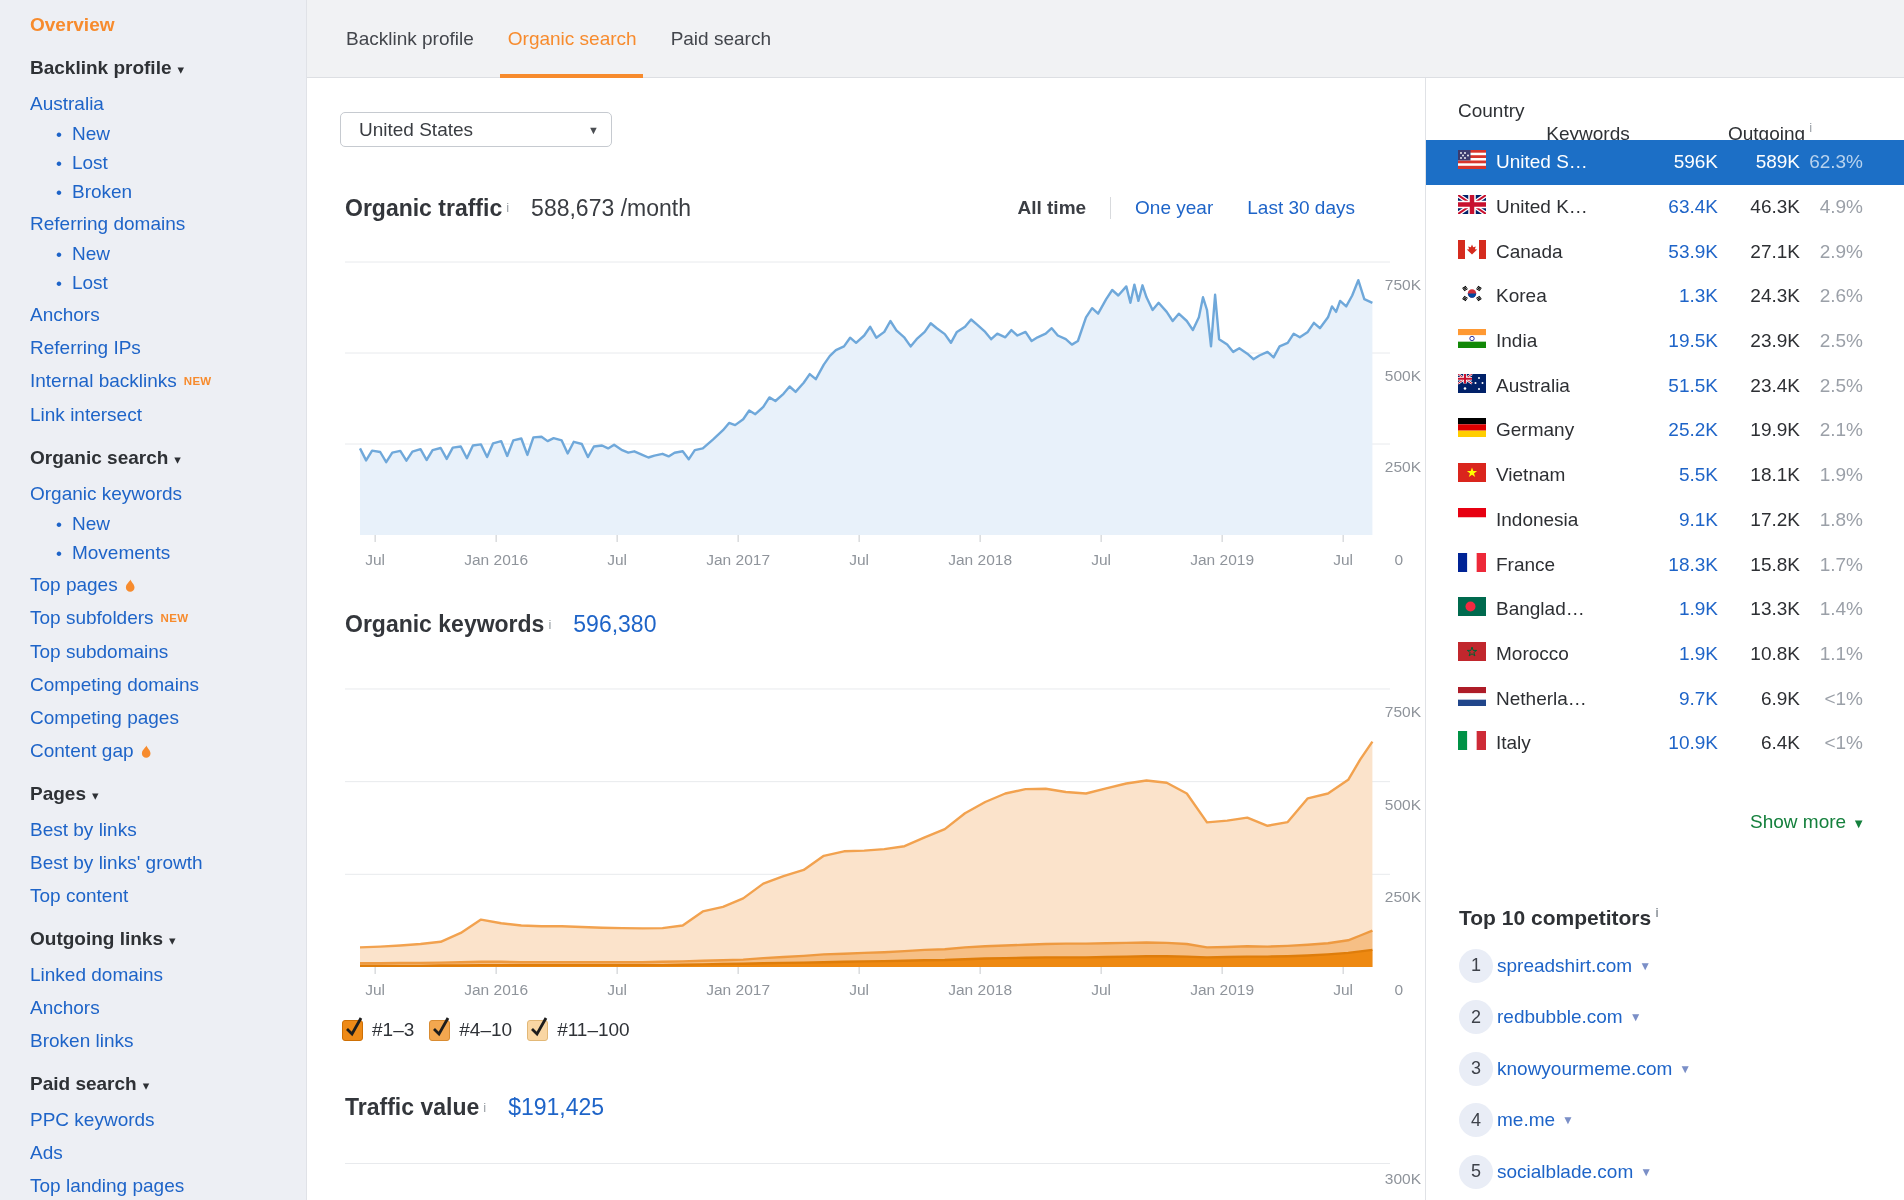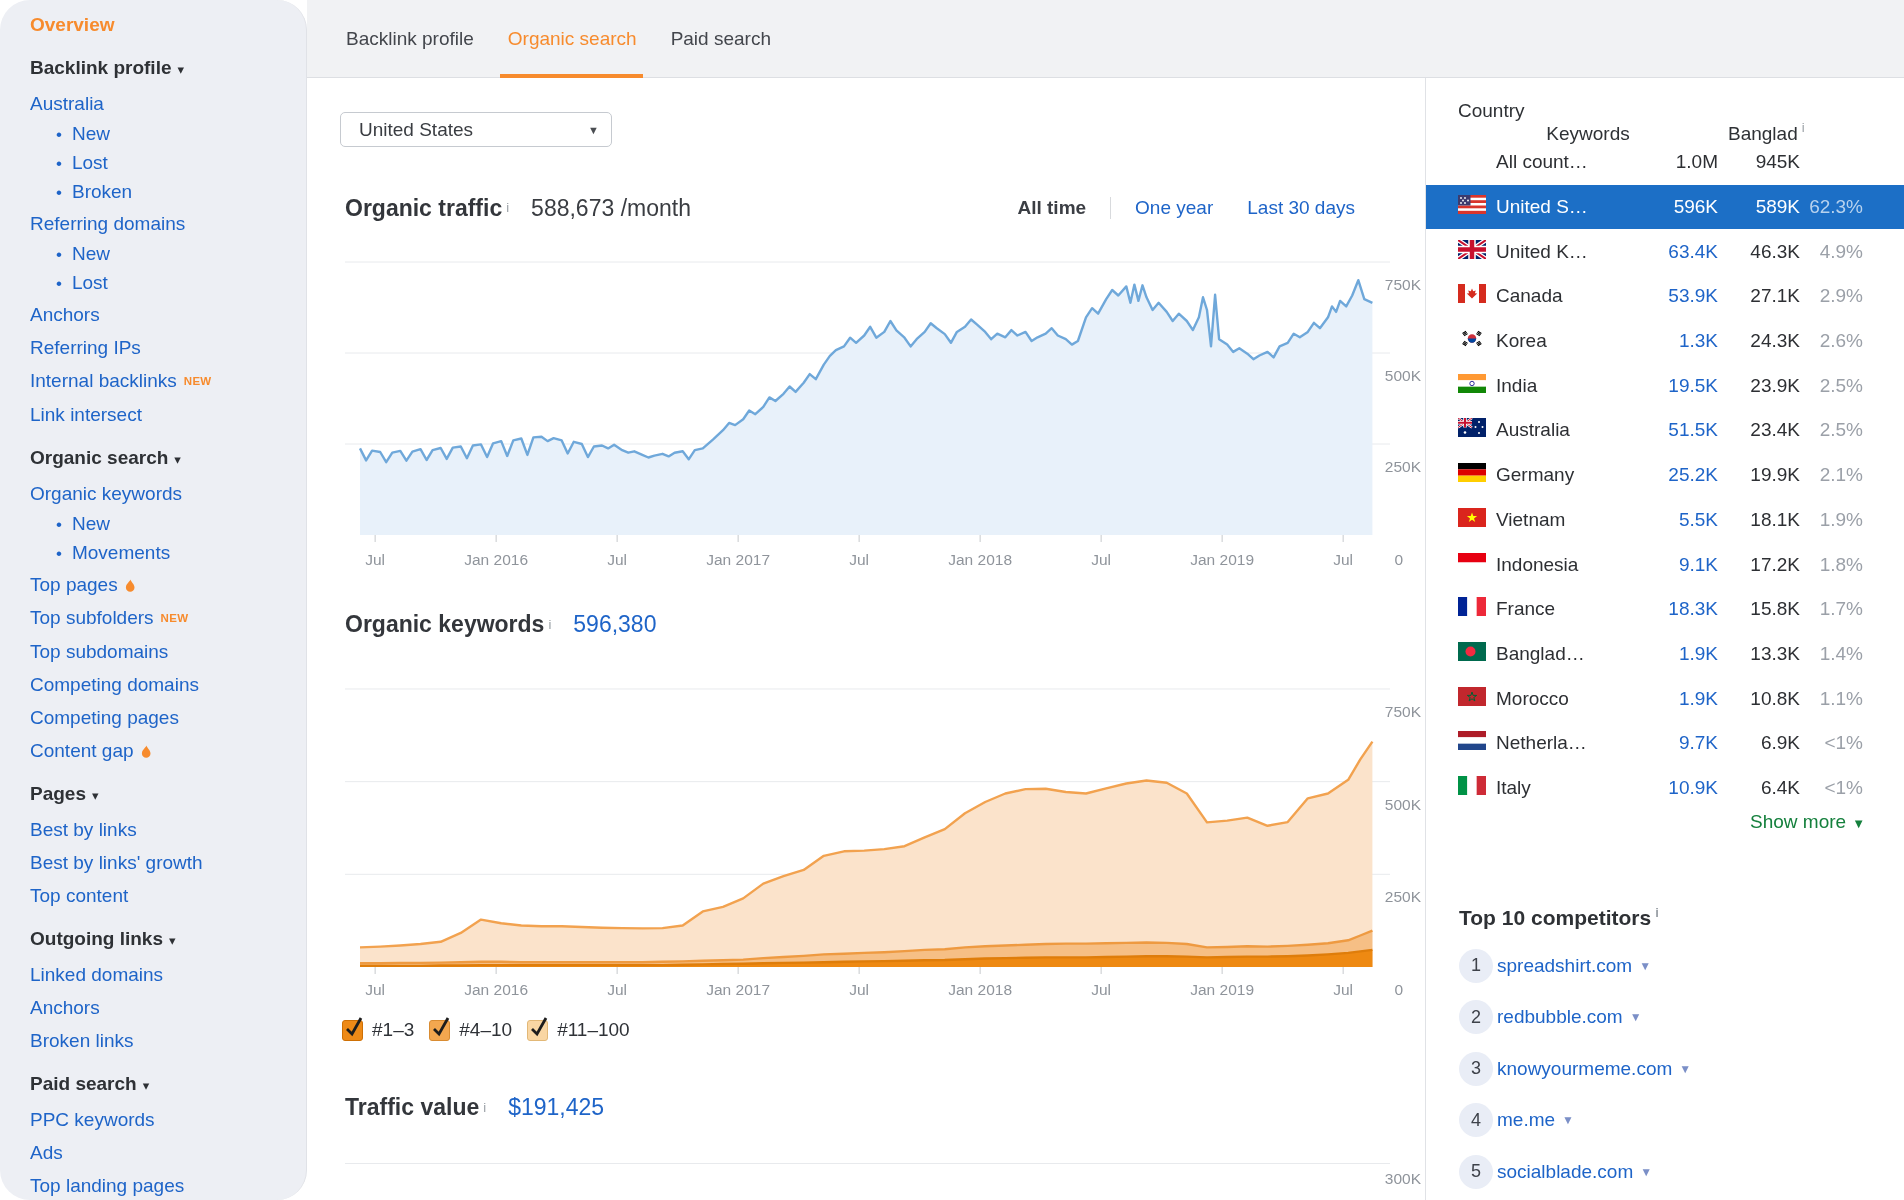--- a/index.html
+++ b/index.html
@@ -1,20 +1,20 @@
 <!DOCTYPE html>
 <html><head>
 <meta charset="utf-8">
 <style>
   html,body{margin:0;padding:0;width:1904px;height:1200px;overflow:hidden;
     font-family:"Liberation Sans","DejaVu Sans",sans-serif;background:#fff;color:#3a3d42;}
   #app{position:relative;width:1904px;height:1200px;}
   
   #sidebar{position:absolute;left:0;top:0;width:307px;height:1200px;background:#edeff4;
-    border-right:1px solid #e0e2e7;box-sizing:border-box;padding:8px 0 0 30px;border-radius:30px;}
+    border-right:1px solid #e0e2e7;box-sizing:border-box;padding:8px 0 0 30px;}
   .si{font-size:19px;line-height:33px;white-space:nowrap;cursor:pointer;}
   .si.active{color:#f78b2d;font-weight:bold;}
   .si.section{color:#2e3135;font-weight:bold;line-height:34px;margin-top:10px;}
   .si.link{color:#1e64c8;}
   .si.sub{color:#1e64c8;line-height:28px;padding-left:26px;}
   .si .bullet{color:#1e64c8;margin-right:10px;font-size:17px;}
   .si .caret{color:#2e3135;font-size:13px;margin-left:6px;}
   .badge{color:#f78b2d;font-size:11.5px;font-weight:bold;margin-left:7px;vertical-align:2px;letter-spacing:.3px;}
   .flame{margin-left:6px;vertical-align:-1px;}
   
@@ -255,30 +255,23 @@
     </div>
 
     <div id="chart3-grid"></div>
     <div id="chart3-label">300K</div>
   </div>
 
   <div id="rightpanel">
     <div class="trow" id="tbl-head">
       <span class="th-cty">Country</span>
       <span class="th-kw">Keywords</span>
-      <span style="grid-column:4/6;padding-left:10px;"><span>Banglad</span><sup class="info-i">i</sup></span>
+      <span style="grid-column:4/6;padding-left:10px;"><span>Outgoing</span><sup class="info-i">i</sup></span>
     </div>
     <div id="tbl-rows">
-        <div class="trow">
-          <span></span>
-          <span class="c-name">All count…</span>
-          <span class="c-kw plain">1.0M</span>
-          <span class="c-tr">945K</span>
-          <span class="c-pct"></span>
-        </div>
         <div class="trow selected">
           <span><svg class="flag" viewBox="0 0 28 19">
               <rect width="28" height="19" fill="#d8352c"></rect>
               <rect y="2.7" width="28" height="2.5" fill="#fff"></rect>
               <rect y="8" width="28" height="2.5" fill="#fff"></rect>
               <rect y="13.3" width="28" height="2.5" fill="#fff"></rect>
               <rect width="12.5" height="10.5" fill="#3c3b6e"></rect>
               <circle cx="3" cy="3" r=".9" fill="#fff"></circle>
               <circle cx="7" cy="3" r=".9" fill="#fff"></circle>
               <circle cx="10" cy="5.5" r=".9" fill="#fff"></circle>

